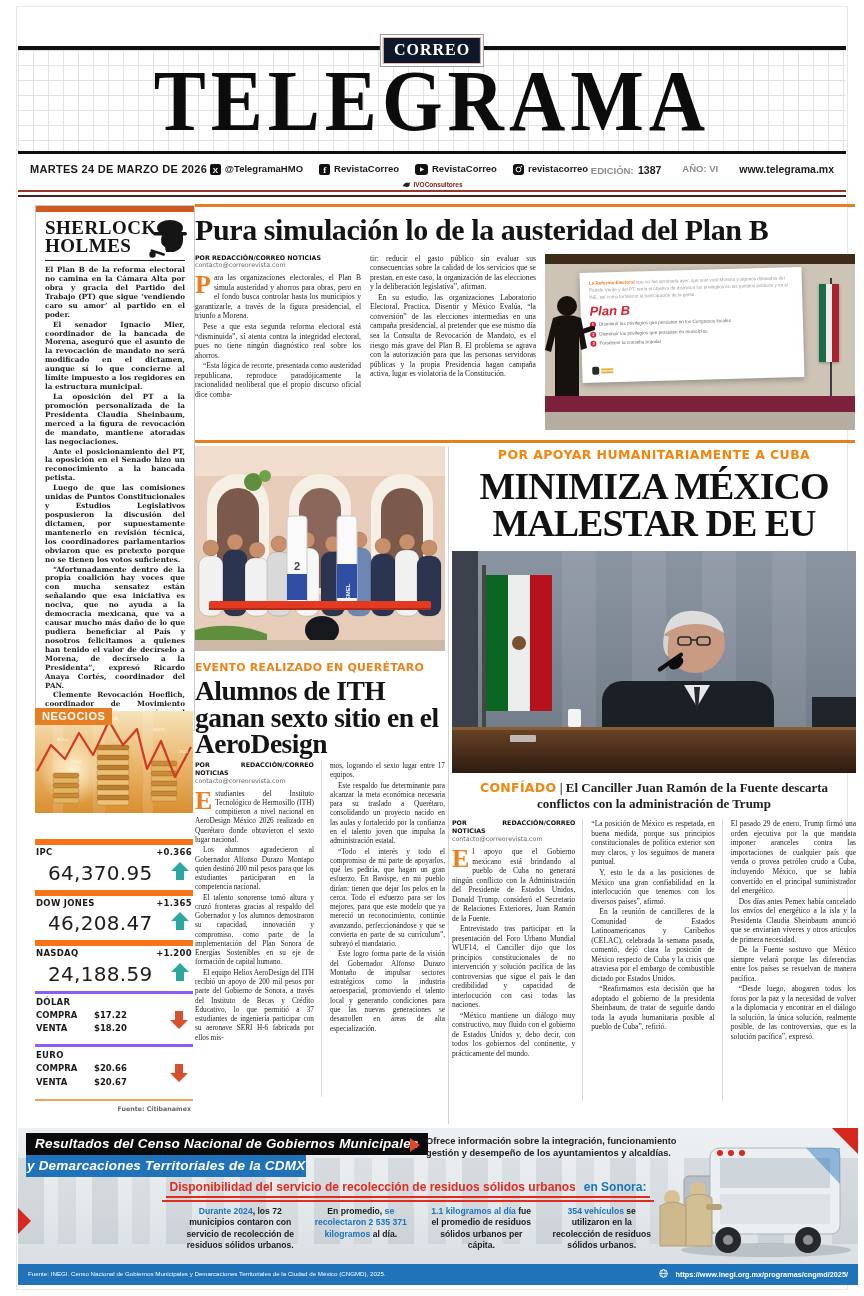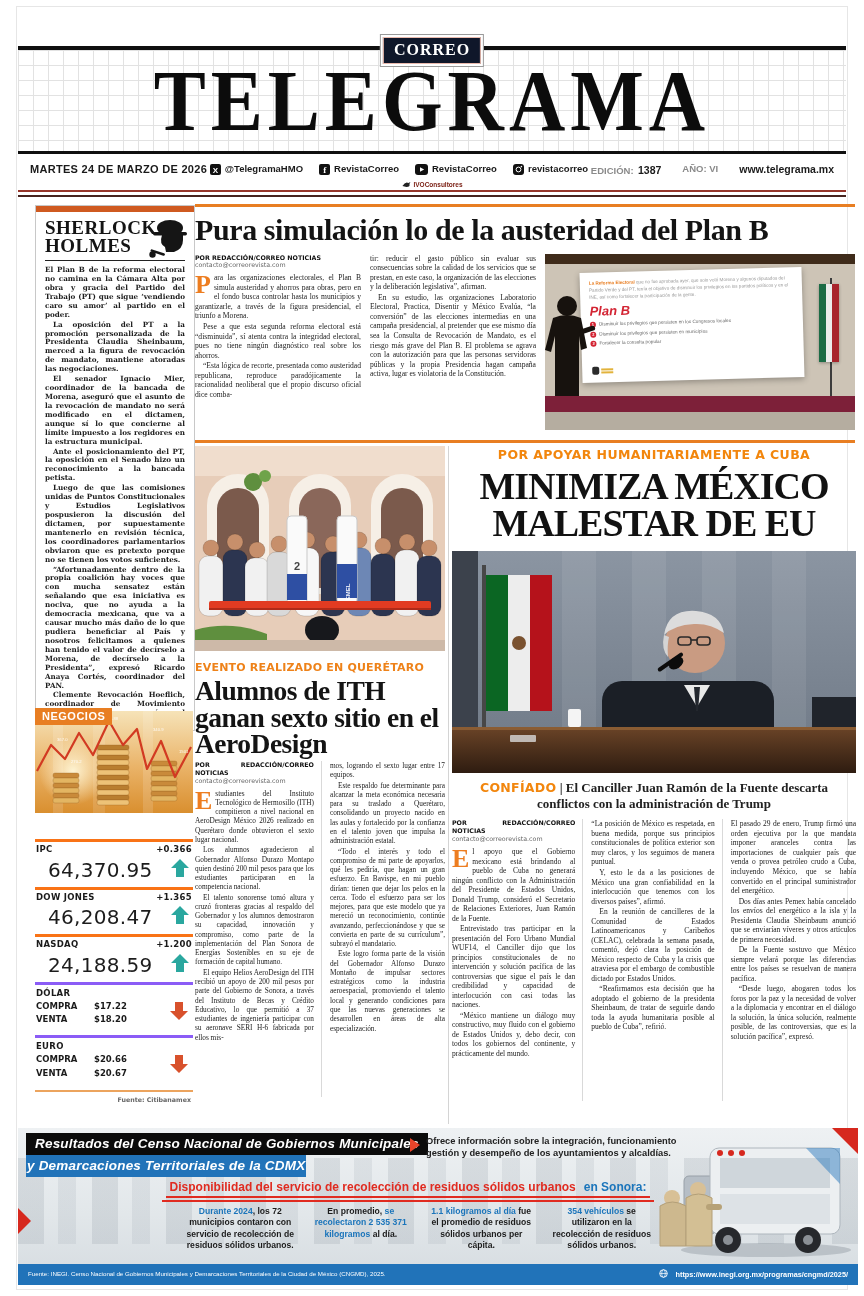--- a/index.html
+++ b/index.html
@@ -35,21 +35,21 @@
   .sh-div{margin:3px 9px 0;border-bottom:1.5px solid #222}
   .sh-body{padding:5px 9px;font:700 7.2px/1.24 "DejaVu Serif",serif;text-align:justify;color:#1d1d1d}
   .sh-body p{margin:0 0 1px}
   .sh-body p + p{text-indent:8px}
   
   .negocios{position:absolute;left:35px;top:711px;width:158px}
   .neg-label{position:absolute;top:-3px;left:0;z-index:2;background:#E87E22;color:#fff;font:700 11px/1 "Liberation Sans",sans-serif;
              letter-spacing:.5px;padding:3px 7px}
   .neg-photo{width:158px;height:102px;overflow:hidden}
   .mk{margin-top:26px}
-  .idx{border-top:3px solid #f97316;padding:3px 1px 5px}
+  .idx{border-top:6px solid #f97316;padding:3px 1px 5px}
   .idx-top{display:flex;justify-content:space-between;font:700 8.5px/1 "DejaVu Sans",sans-serif;letter-spacing:.3px}
   .idx-val{display:flex;align-items:center;justify-content:space-between;padding:4px 2px 0 12px}
   .big-num{font:400 20px/1 "DejaVu Sans",sans-serif;letter-spacing:.3px;color:#1c1c1c}
   .cur{border-top:3px solid #8b5cf6;padding:4px 1px 6px;position:relative}
   .cur-name{font:700 8.5px/1 "DejaVu Sans",sans-serif;letter-spacing:.3px;margin-bottom:5px}
   .cur-row{display:flex;font:700 8.5px/1.1 "DejaVu Sans",sans-serif;margin-bottom:4px}
   .cur-row .cl{width:58px}
   .cur-arrow{position:absolute;right:4px;top:16px}
   .neg-src{text-align:right;font:700 6.3px/1 "DejaVu Sans",sans-serif;color:#666;padding:4px 2px 0;border-top:2px solid #ECA45E;margin-top:2px;padding-top:5px}
   
@@ -214,22 +214,22 @@
           <path d="M15 19 q-3 9 3 12 l1 5 l8 0 q9 -3 9 -12 l0 -5 z"></path>
           <rect x="4" y="33" width="15" height="2.6" rx="1.3" transform="rotate(18 4 33)"></rect>
           <circle cx="5.5" cy="38.5" r="3.2"></circle>
         </g>
       </svg>
     </span>
   </div>
   <div class="sh-div"></div>
   <div class="sh-body">
     <p>El Plan B de la reforma electoral no camina en la Cámara Alta por obra y gracia del Partido del Trabajo (PT) que sigue ‘vendiendo caro su amor’ al partido en el poder.</p>
+    <p>El senador Ignacio Mier, coordinador de la bancada de Morena, aseguró que el asunto de la revocación de mandato no será modificado en el dictamen, aunque sí lo que concierne al límite impuesto a los regidores en la estructura municipal.</p>
     <p>La oposición del PT a la promoción personalizada de la Presidenta Claudia Sheinbaum, merced a la figura de revocación de mandato, mantiene atoradas las negociaciones.</p>
-    <p>El senador Ignacio Mier, coordinador de la bancada de Morena, aseguró que el asunto de la revocación de mandato no será modificado en el dictamen, aunque sí lo que concierne al límite impuesto a los regidores en la estructura municipal.</p>
     <p>Ante el posicionamiento del PT, la oposición en el Senado hizo un reconocimiento a la bancada petista.</p>
     <p>Luego de que las comisiones unidas de Puntos Constitucionales y Estudios Legislativos pospusieron la discusión del dictamen, por supuestamente mantenerlo en revisión técnica, los coordinadores parlamentarios obviaron que es pretexto porque no se tienen los votos suficientes.</p>
     <p>“Afortunadamente dentro de la propia coalición hay voces que con mucha sensatez están señalando que esa iniciativa es nociva, que no ayuda a la democracia mexicana, que va a causar mucho más daño de lo que pudiera beneficiar al País y nosotros felicitamos a quienes han tenido el valor de decírselo a Morena, de decírselo a la Presidenta”, expresó Ricardo Anaya Cortés, coordinador del PAN.</p>
     <p>Clemente Revocación Hoeflich, coordinador de Movimiento Ciudadano, se sumó al reconocimiento al PT.</p>
     <p>El Plan B la tiene cuesta arriba.</p>
   </div>
 </div>
 
 <div class="negocios">
   <div class="neg-label">NEGOCIOS</div>

